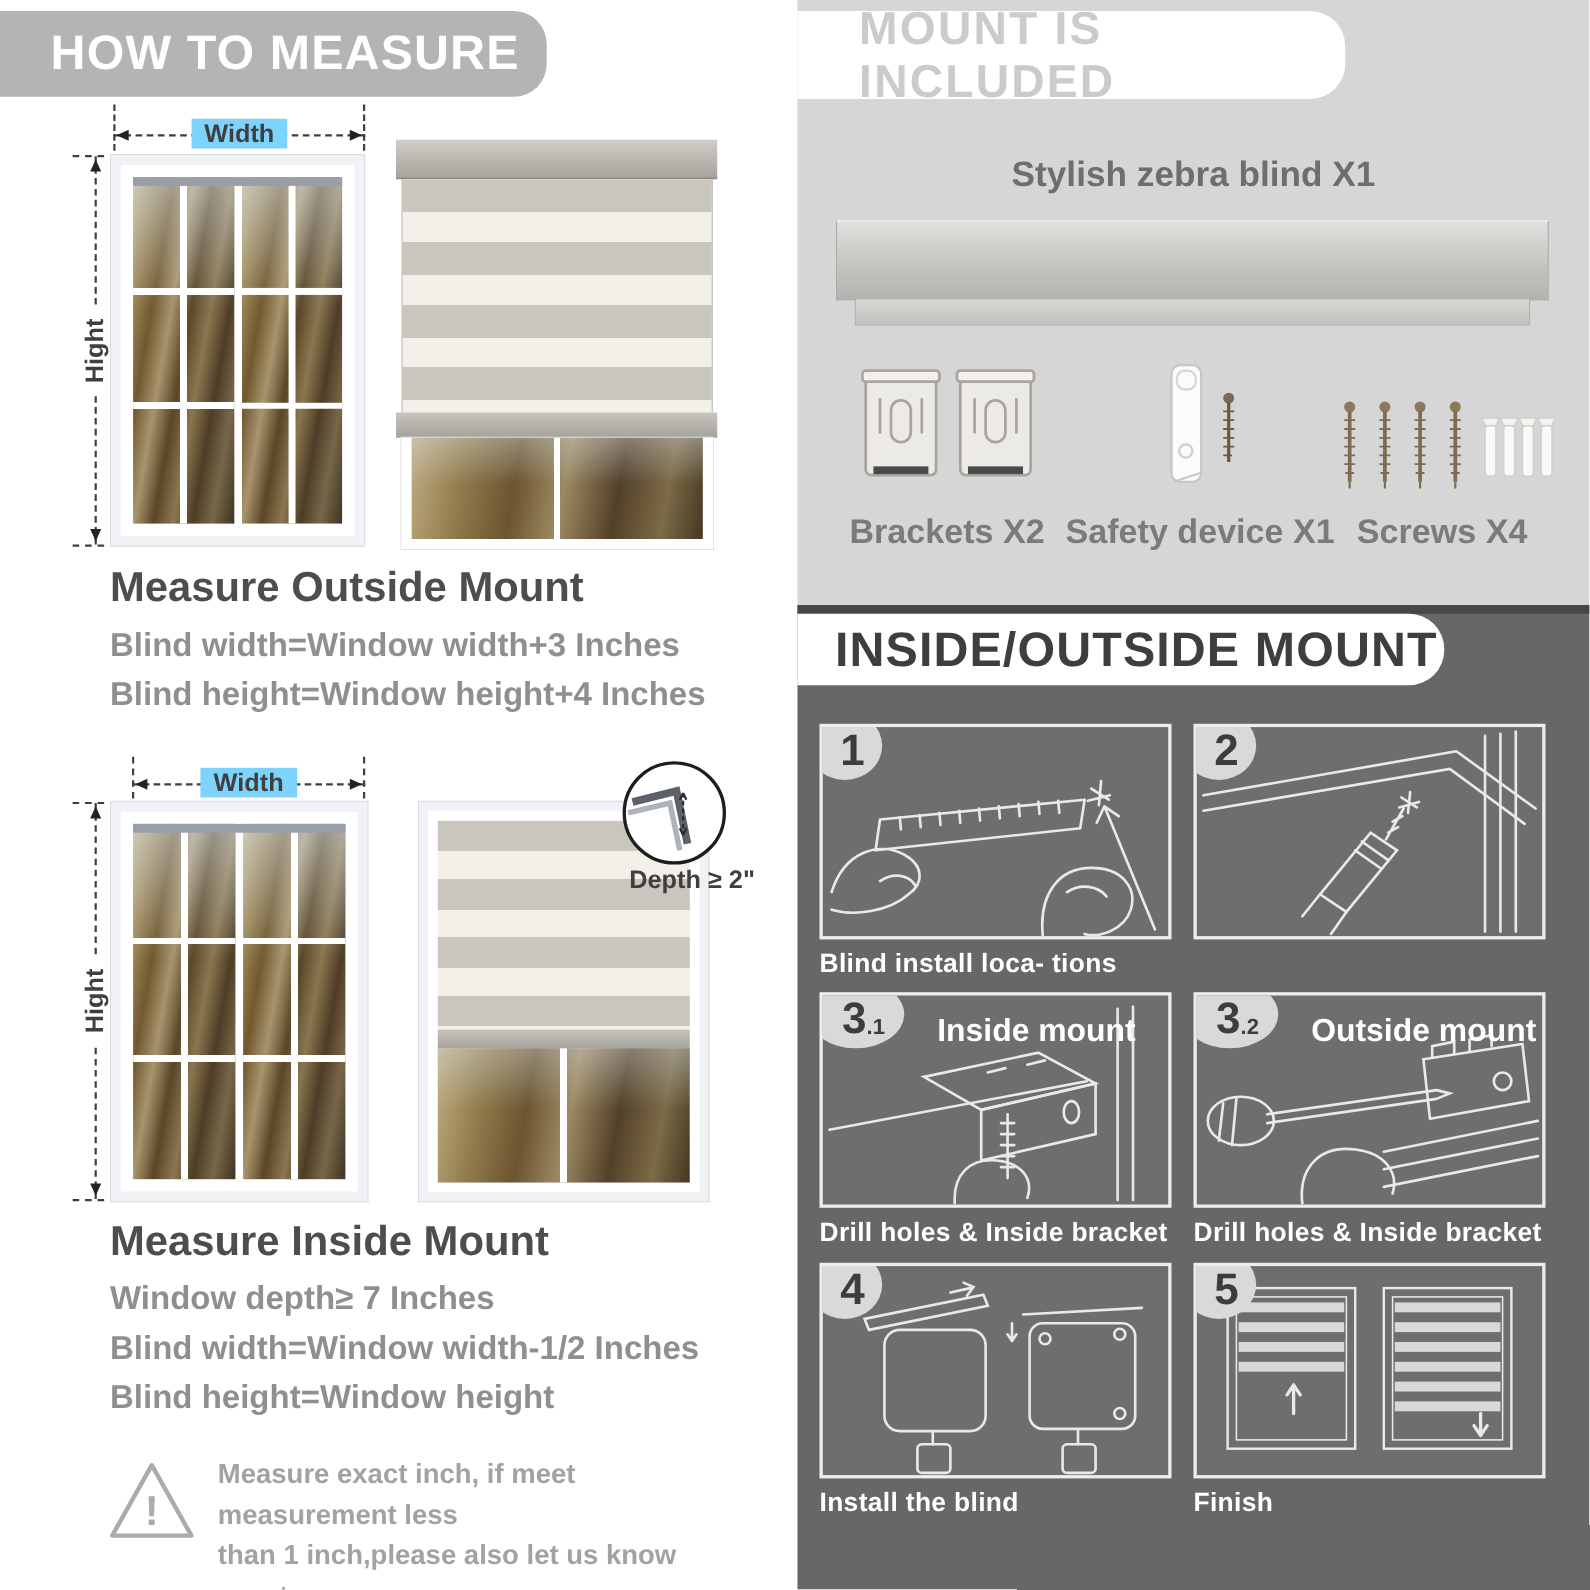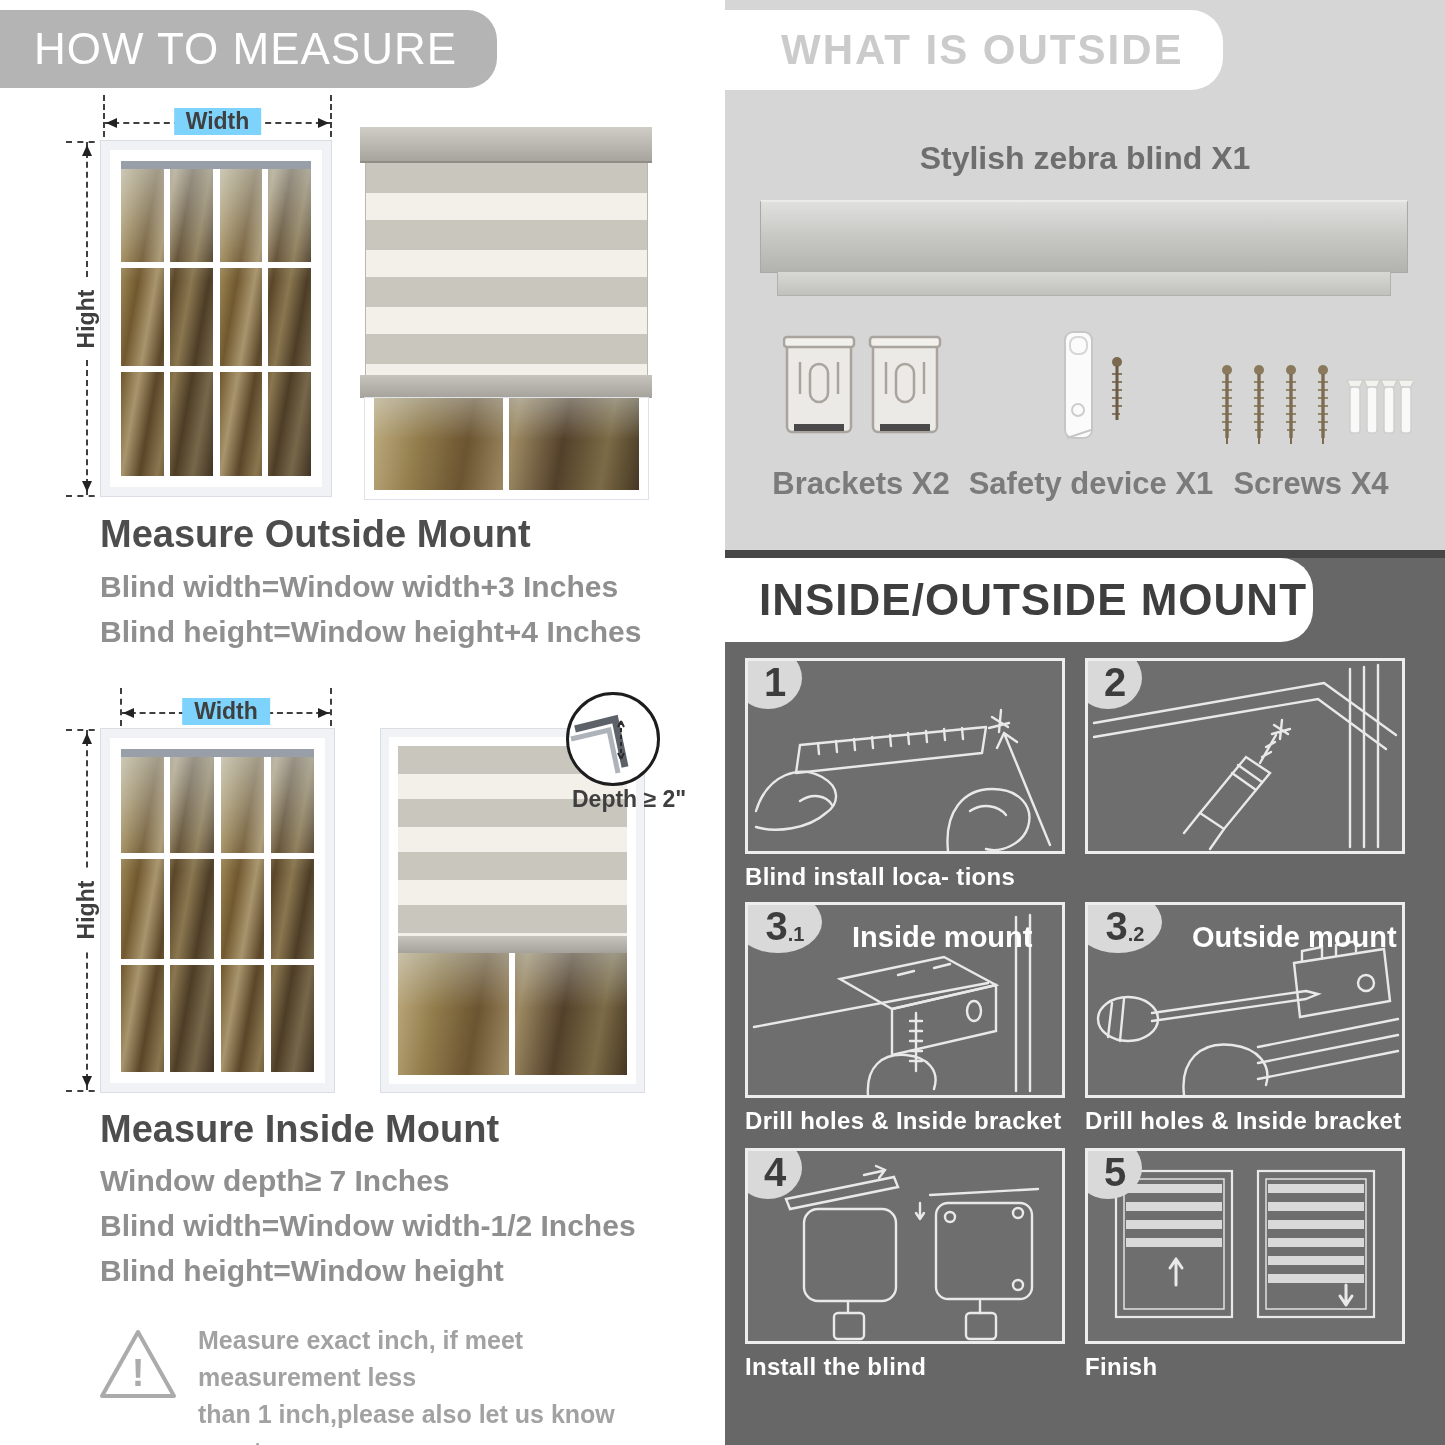--- a/index.html
+++ b/index.html
@@ -2,21 +2,21 @@
 <html><head>
 <meta charset="utf-8">
 <style>
   html,body{margin:0;padding:0;background:#fff;}
   body{width:1445px;height:1445px;overflow:hidden;font-family:"Liberation Sans",sans-serif;}
   #canvas{position:relative;width:1445px;height:1445px;background:#fff;}
 
   
   .banner-left{position:absolute;left:0;top:10px;width:497px;height:78px;background:#b4b4b4;
     border-radius:0 30px 30px 0;display:flex;align-items:center;}
-  .banner-left span{color:#fff;font-size:44px;font-weight:normal;letter-spacing:1px;padding-left:34px;}
+  .banner-left span{color:#fff;font-size:44px;font-weight:bold;letter-spacing:1px;padding-left:46px;}
 
   .section-title{position:absolute;left:100px;color:#4d4d4d;font-size:38px;font-weight:bold;}
   .formula{position:absolute;left:100px;color:#8f8f8f;font-size:30px;font-weight:bold;}
 
   
   .hdim{position:absolute;height:0;border-top:2px dashed #3f3f3f;}
   .hdim .arrow-l{position:absolute;left:-2px;top:-6px;width:0;height:0;border:5px solid transparent;border-right:11px solid #222;}
   .hdim .arrow-r{position:absolute;right:-2px;top:-6px;width:0;height:0;border:5px solid transparent;border-left:11px solid #222;}
   .hdim .dlabel{position:absolute;left:50%;top:-16px;transform:translateX(-50%);background:#7dd3fc;
     padding:0 12px;color:#3f3f3f;font-size:23px;font-weight:bold;}
@@ -82,21 +82,21 @@
     border:1px solid #a9a9a5;border-top:2px solid #ebebe9;}
   .rail-sub{position:absolute;left:52px;top:271px;width:612px;height:23px;
     background:linear-gradient(#d8d8d5,#c0c0bd);border:1px solid #b1b1ad;}
   .inc-item{position:absolute;}
   .inc-label{position:absolute;top:466px;transform:translateX(-50%);color:#7b7b7b;font-size:31px;
     font-weight:bold;white-space:nowrap;}
 
   
   .mount{position:absolute;left:725px;top:550px;width:720px;height:895px;background:#676767;}
   .mount-topstrip{position:absolute;left:0;top:0;width:720px;height:8px;background:#474747;}
-  .banner-mount{position:absolute;left:0;top:8px;width:588px;height:84px;background:#fff;
+  .banner-mount{position:absolute;left:0;top:8px;width:588px;height:65px;background:#fff;
     border-radius:0 32px 32px 0;display:flex;align-items:center;}
   .banner-mount span{color:#3e3e3e;font-size:44px;font-weight:bold;letter-spacing:1px;padding-left:34px;}
 
   .step{position:absolute;width:320px;}
   .panel{width:314px;height:190px;border:3px solid #ededed;background:#6e6e6e;position:relative;overflow:hidden;}
   .badge{position:absolute;top:-14px;left:-14px;width:68px;height:62px;background:#d9d9d9;border-radius:50%;
     color:#3d3d3d;font-size:40px;font-weight:bold;display:flex;align-items:center;justify-content:center;
     padding:8px 0 0 14px;box-sizing:border-box;}
   .badge.wide{width:88px;}
   .badge .sub{font-size:20px;margin-top:16px;}
@@ -204,21 +204,21 @@
     </svg>
   </div>
   <div class="warning-text">
     <div>Measure exact inch, if meet measurement less</div>
     <div>than 1 inch,please also let us know exact</div>
 
   </div>
 
   <div class="included">
     <div class="banner-included">
-      <span>WHAT IS OUTSIDE</span>
+      <span>MOUNT IS INCLUDED</span>
     </div>
     <div class="product-label">Stylish zebra blind X1</div>
 
     <div class="rail-main"></div>
     <div class="rail-sub"></div>
 
     <div class="inc-item" style="left:58px;top:332px;">
       <svg width="160" height="116" viewBox="0 0 160 116">
         <g stroke="#a9a49d" stroke-width="2.5" fill="#eceae6">
           <rect x="4" y="12" width="64" height="88" rx="5"></rect>

